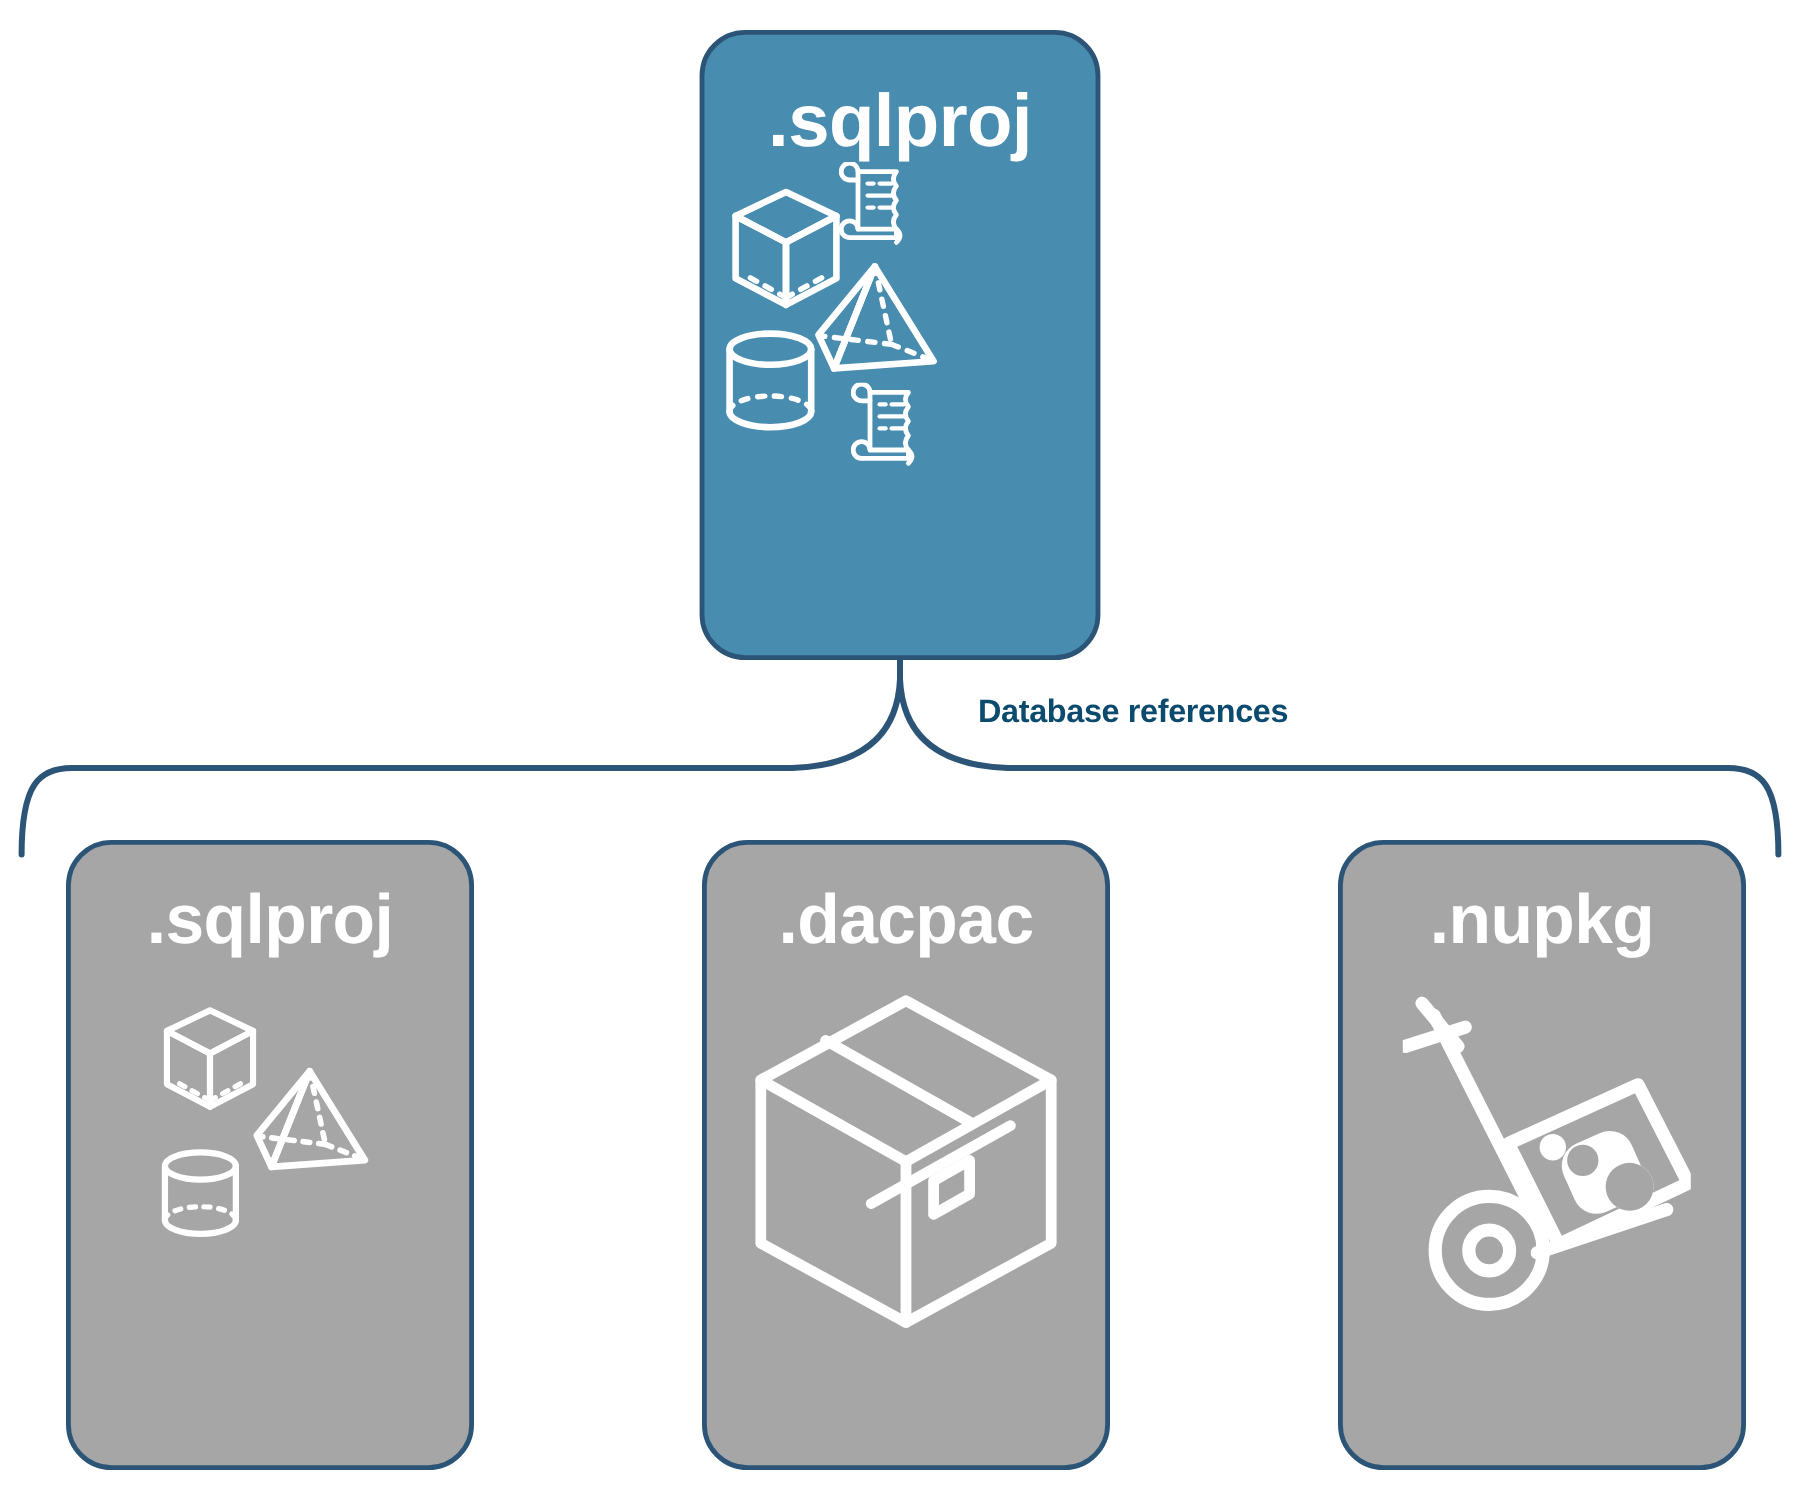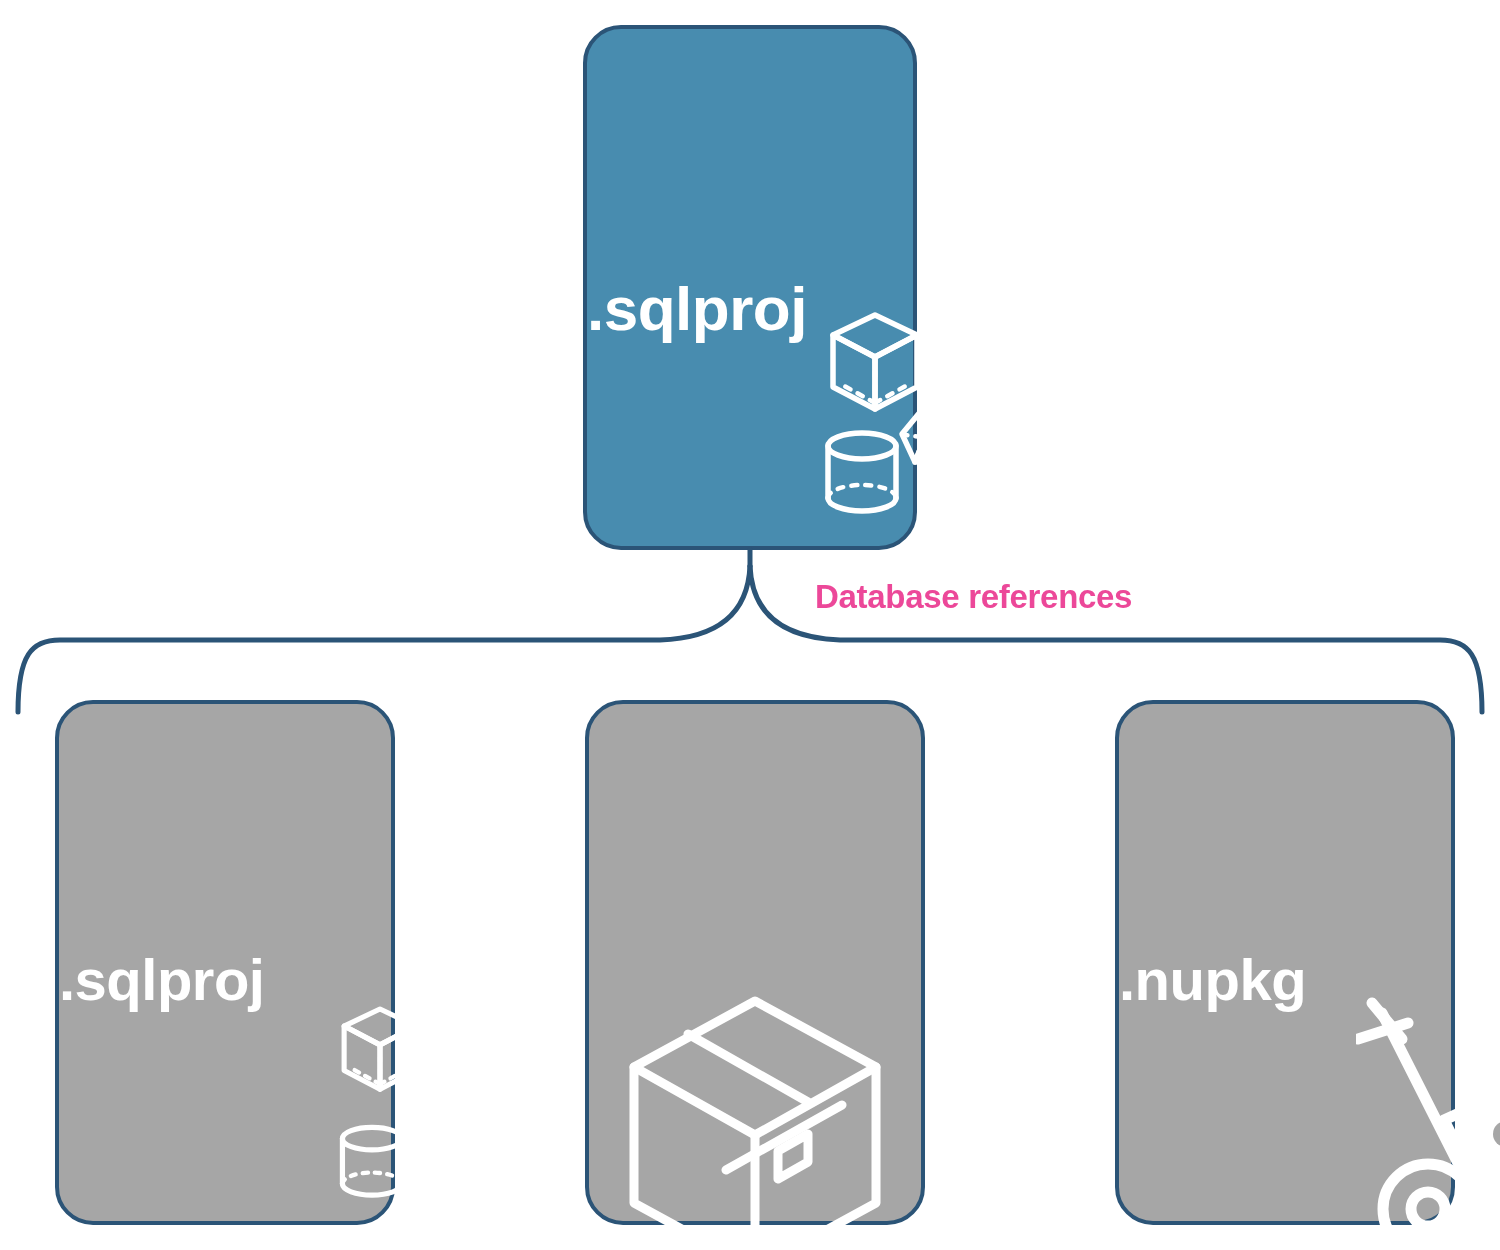--- a/index.html
+++ b/index.html
@@ -18,21 +18,21 @@
     overflow: hidden;
   }
 
   
   .card {
     position: absolute;
     box-sizing: border-box;
     border: 4px solid #2B5477;
     border-radius: 38px;
     display: flex;
-    flex-direction: row;
+    flex-direction: column;
     align-items: center;
   }
   .card.primary {
     background: #488CAF;
   }
   .card.secondary {
     background: #A6A6A6;
   }
   .card-label {
     color: #ffffff;
@@ -59,23 +59,23 @@
     left: 0;
     top: 540px;
     width: 1500px;
     height: 200px;
     pointer-events: none;
   }
   #brace-label {
     position: absolute;
     left: 815px;
     top: 578px;
-    font-size: 33px;
+    font-size: 27px;
     font-weight: bold;
-    color: #ec4899;
+    color: #0c4a6e;
     white-space: nowrap;
     letter-spacing: -0.3px;
   }
 </style>
 </head>
 <body>
 
 <div id="canvas">
 
   <div class="card primary card-top" style="left:583px; top:25px; width:334px; height:525px;">
@@ -211,20 +211,21 @@
         <g fill="none" stroke="#ffffff" stroke-width="5" stroke-linecap="round" stroke-dasharray="6 8">
           <path d="M7 70 a34 13 0 0 1 68 0"></path>
         </g>
       </svg>
 
     </div>
   </div>
 
   <div class="card secondary card-bot" style="left:585px; top:700px; width:340px; height:525px;">
 
+    <div class="card-label">.dacpac</div>
 
     <div class="icon-area">
       <svg class="ico" style="left:37px; top:32px;" width="258" height="280" viewBox="0 0 258 280">
         <g fill="none" stroke="#ffffff" stroke-width="9" stroke-linejoin="round" stroke-linecap="round">
 
           <path d="M129 6 L250 72 L250 208 L129 274 L8 208 L8 72 Z"></path>
 
           <path d="M129 140 L129 274"></path>
 
           <path d="M8 72 L129 140 L250 72"></path>

